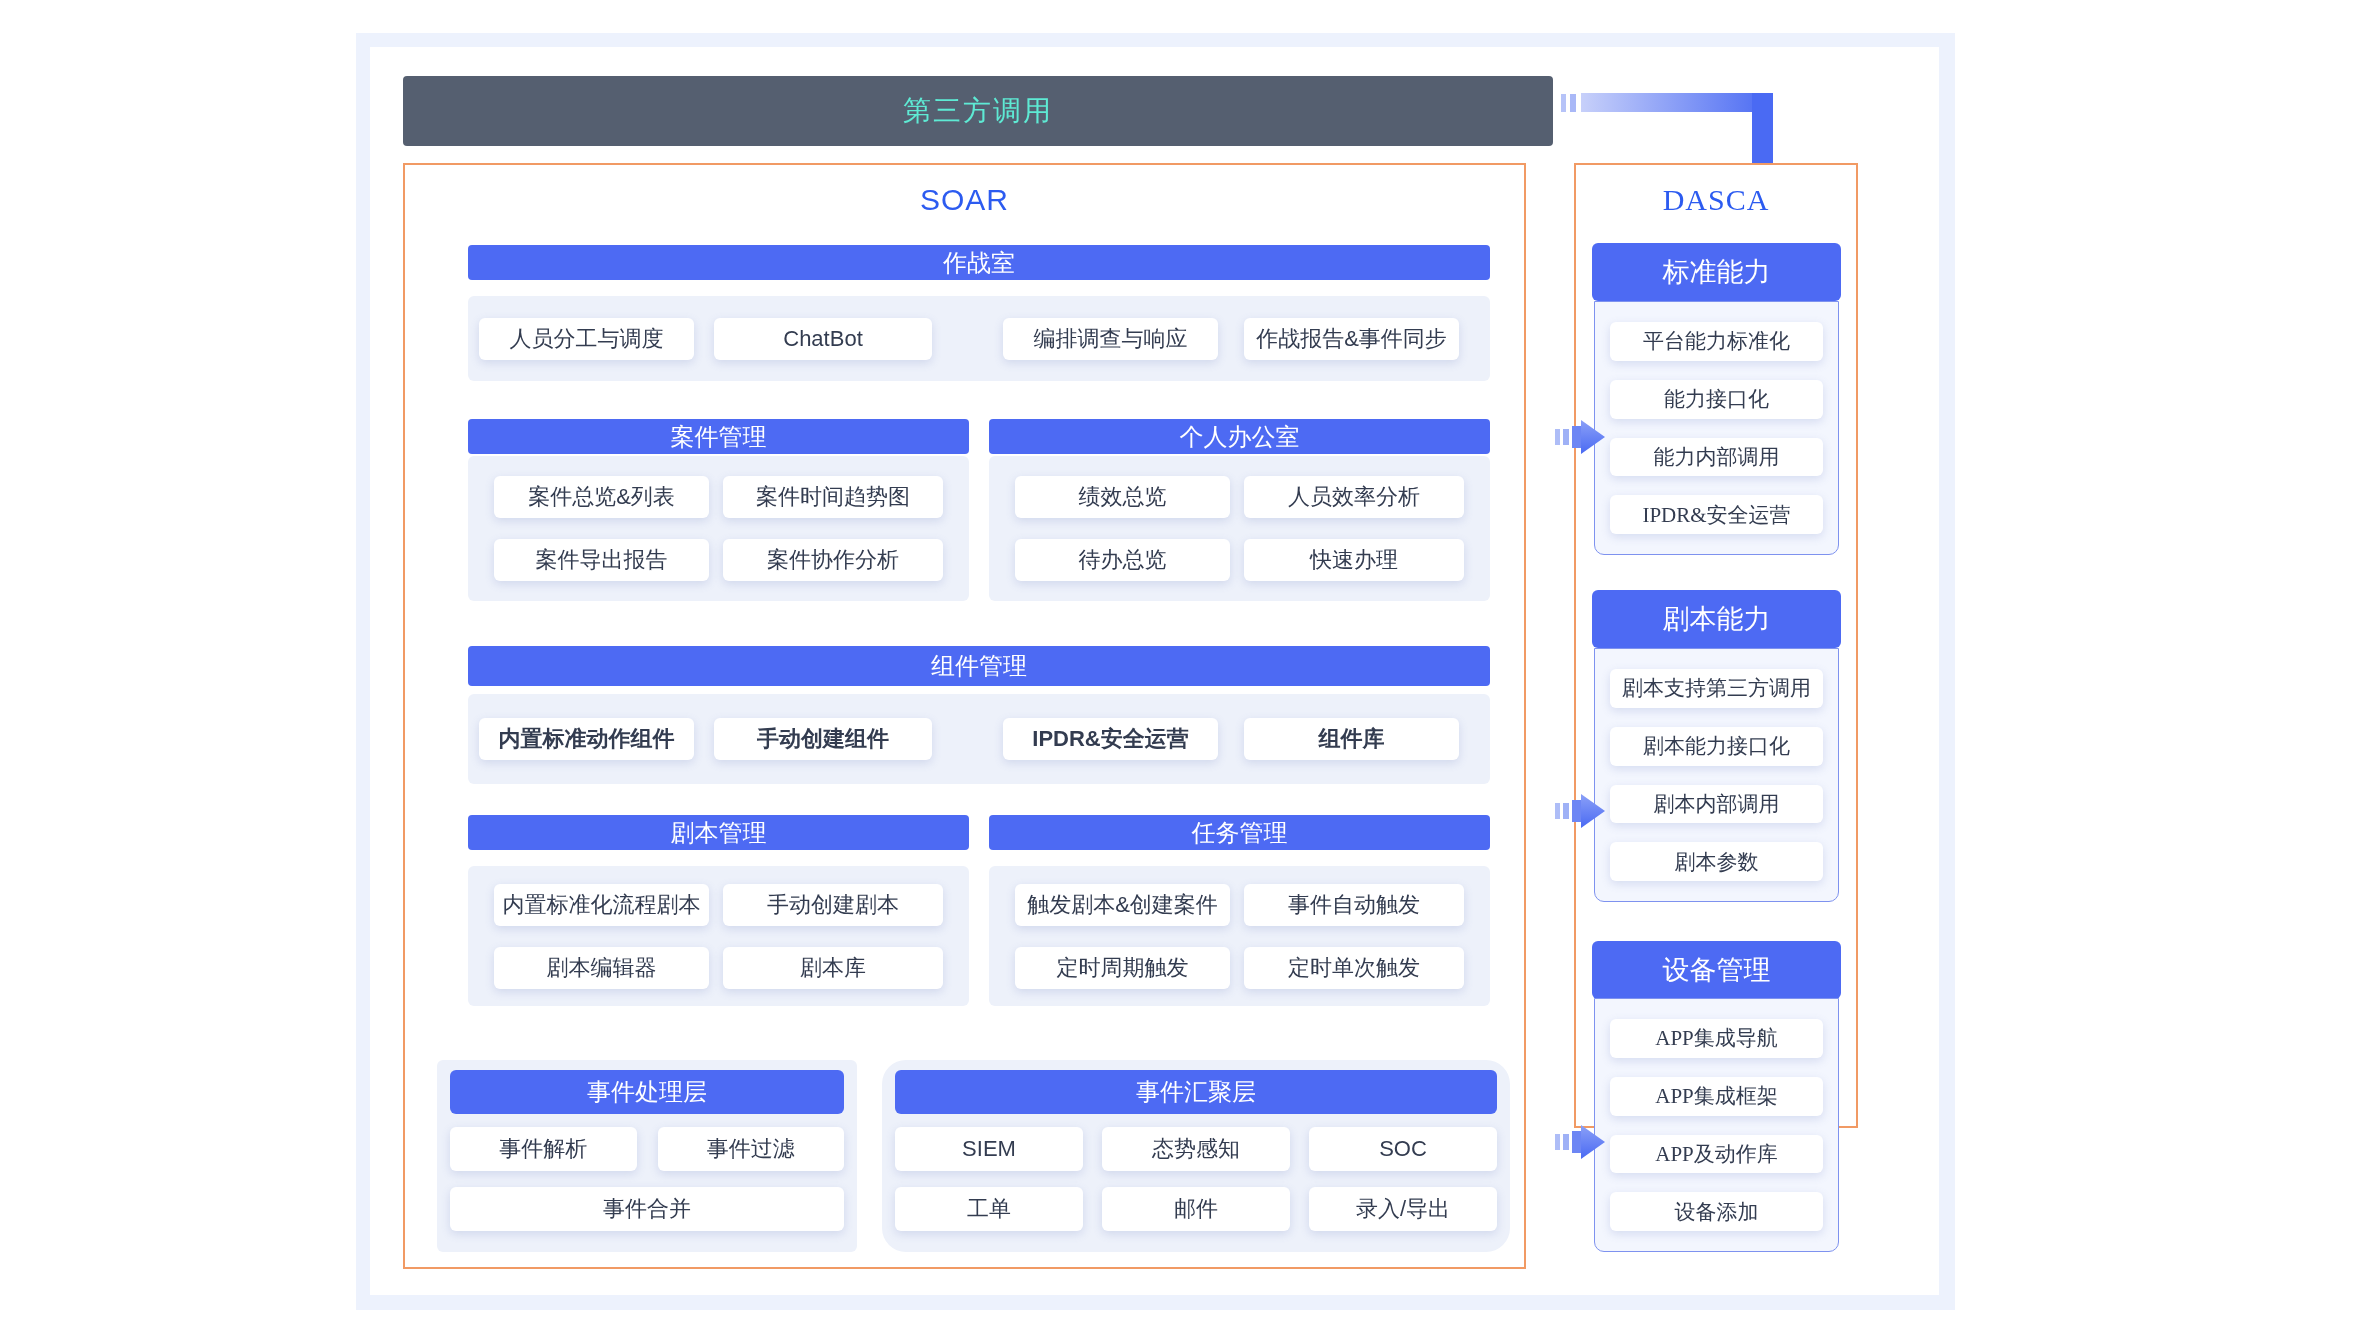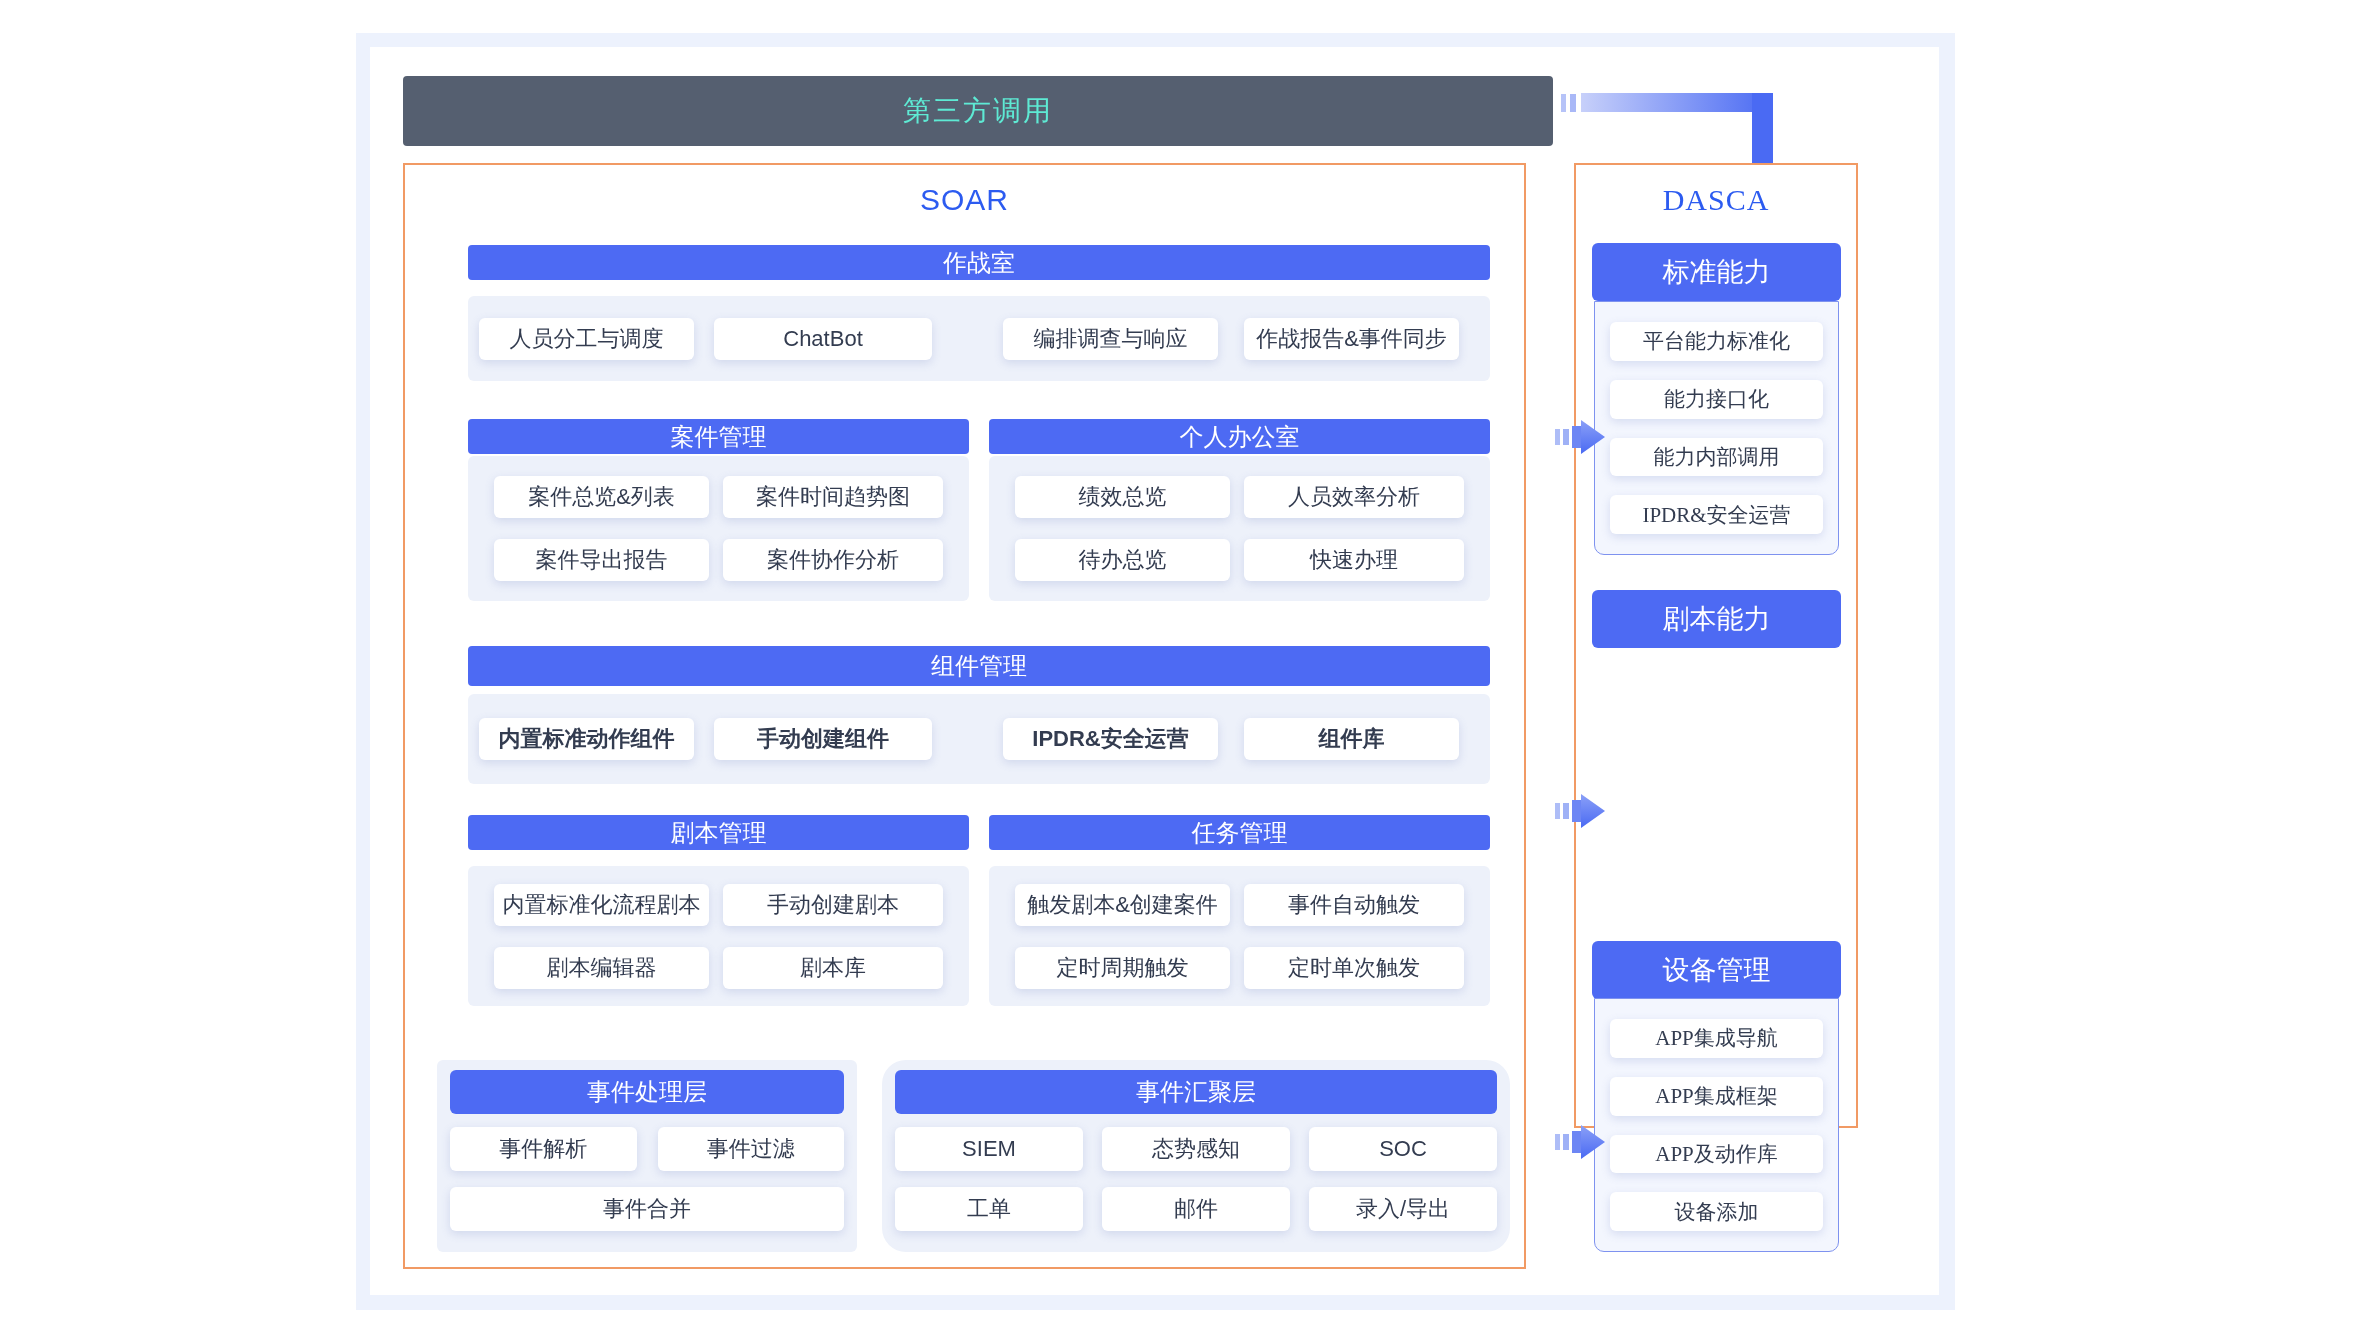--- a/index.html
+++ b/index.html
@@ -192,20 +192,26 @@
 
       <div class="grp-h g1h">标准能力</div>
       <div class="grp-b g1b">
         <div class="btn">平台能力标准化</div>
         <div class="btn">能力接口化</div>
         <div class="btn">能力内部调用</div>
         <div class="btn">IPDR&amp;安全运营</div>
       </div>
 
       <div class="grp-h g2h">剧本能力</div>
+      <div class="grp-b g2b">
+        <div class="btn">剧本支持第三方调用</div>
+        <div class="btn">剧本能力接口化</div>
+        <div class="btn">剧本内部调用</div>
+        <div class="btn">剧本参数</div>
+      </div>
 
       <div class="grp-h g3h">设备管理</div>
       <div class="grp-b g3b">
         <div class="btn">APP集成导航</div>
         <div class="btn">APP集成框架</div>
         <div class="btn">APP及动作库</div>
         <div class="btn">设备添加</div>
       </div>
     </div>
 

